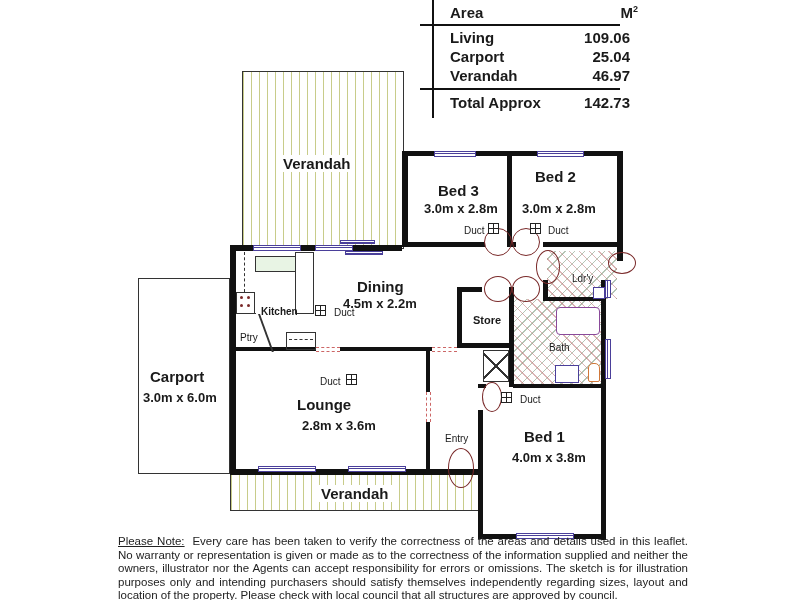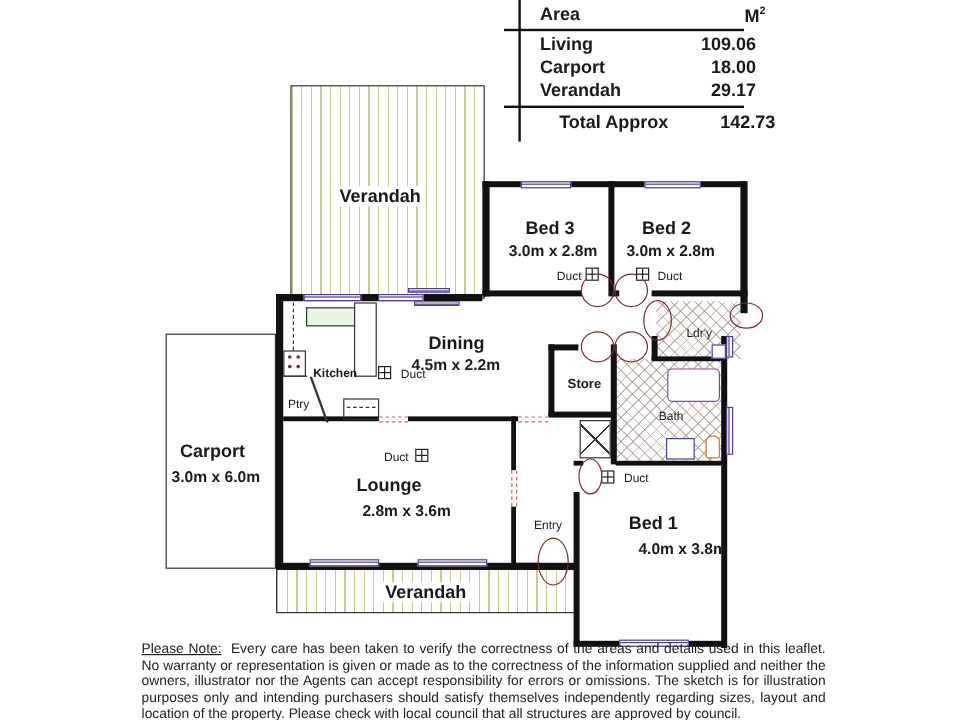--- a/index.html
+++ b/index.html
@@ -39,26 +39,26 @@
   <div class="abs" style="left:0;top:24px;width:200px;height:2px;background:#111;"></div>
   <div class="abs" style="left:0;top:88px;width:200px;height:2px;background:#111;"></div>
   <div class="area-row" style="top:4px;">
     <span>Area</span>
     <span class="v" style="right:-8px;"><span>M</span><sup style="font-size:9px;">2</sup></span>
   </div>
   <div class="area-row" style="top:29px;">
     <span>Living</span><span class="v">109.06</span>
   </div>
   <div class="area-row" style="top:48px;">
-    <span>Carport</span><span class="v">18.00</span>
+    <span>Carport</span><span class="v">25.04</span>
   </div>
   <div class="area-row" style="top:67px;">
-    <span>Verandah</span><span class="v">29.17</span>
+    <span>Verandah</span><span class="v">46.97</span>
   </div>
-  <div class="area-row" style="top:94px;margin-left:16px;">
+  <div class="area-row" style="top:94px;">
     <span>Total Approx</span><span class="v">142.73</span>
   </div>
 </div>
 
 <div>
 
   <div class="verandah" style="left:242px;top:71px;width:160px;height:176px;"></div>
   <div class="lbl room-name" style="left:280px;top:155px;background:#fff;padding:0 3px;">Verandah</div>
 
   <div class="verandah" style="left:230px;top:473px;width:250px;height:36px;"></div>
@@ -158,32 +158,32 @@
   <div class="abs small" style="left:548px;top:225px;">Duct</div>
   <div class="duct-icon" style="left:315px;top:305px;"></div>
   <div class="abs small" style="left:334px;top:307px;">Duct</div>
   <div class="abs small" style="left:320px;top:376px;">Duct</div>
   <div class="duct-icon" style="left:346px;top:374px;"></div>
   <div class="duct-icon" style="left:501px;top:392px;"></div>
   <div class="abs small" style="left:520px;top:394px;">Duct</div>
 
   <div class="lbl room-name" style="left:438px;top:182px;">Bed 3</div>
   <div class="lbl dim" style="left:424px;top:201px;">3.0m x 2.8m</div>
-  <div class="lbl room-name" style="left:535px;top:182px;">Bed 2</div>
+  <div class="lbl room-name" style="left:535px;top:168px;">Bed 2</div>
   <div class="lbl dim" style="left:522px;top:201px;">3.0m x 2.8m</div>
   <div class="lbl room-name" style="left:357px;top:278px;">Dining</div>
   <div class="lbl dim" style="left:343px;top:296px;">4.5m x 2.2m</div>
   <div class="lbl" style="left:261px;top:306px;font-size:10px;">Kitchen</div>
   <div class="lbl small" style="left:240px;top:332px;">Ptry</div>
   <div class="lbl" style="left:473px;top:314px;font-size:11px;">Store</div>
   <div class="lbl small" style="left:572px;top:273px;">Ldr'y</div>
   <div class="lbl small" style="left:549px;top:342px;">Bath</div>
   <div class="lbl room-name" style="left:297px;top:396px;">Lounge</div>
   <div class="lbl dim" style="left:302px;top:418px;">2.8m x 3.6m</div>
   <div class="lbl small" style="left:445px;top:433px;">Entry</div>
   <div class="lbl room-name" style="left:524px;top:428px;">Bed 1</div>
-  <div class="lbl dim" style="left:532px;top:450px;">4.0m x 3.8m</div>
+  <div class="lbl dim" style="left:512px;top:450px;">4.0m x 3.8m</div>
 </div>
 
 <div class="note">
   <u>Please Note:</u>&nbsp;
   <span>Every care has been taken to verify the correctness of the areas and details used in this leaflet. No warranty or representation is given or made as to the correctness of the information supplied and neither the owners, illustrator nor the Agents can accept responsibility for errors or omissions. The sketch is for illustration purposes only and intending purchasers should satisfy themselves independently regarding sizes, layout and location of the property. Please check with local council that all structures are approved by council.</span>
 </div>
 
 </body></html>

